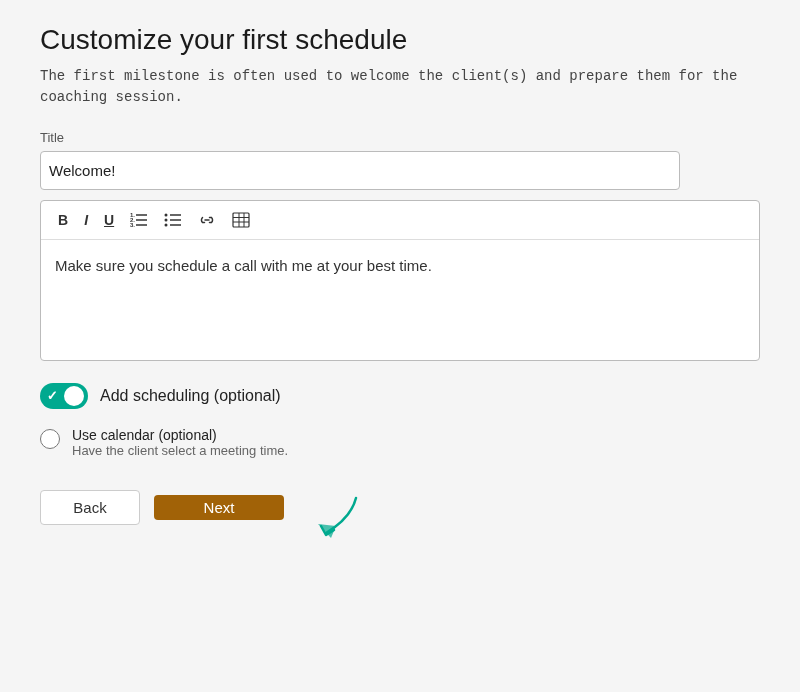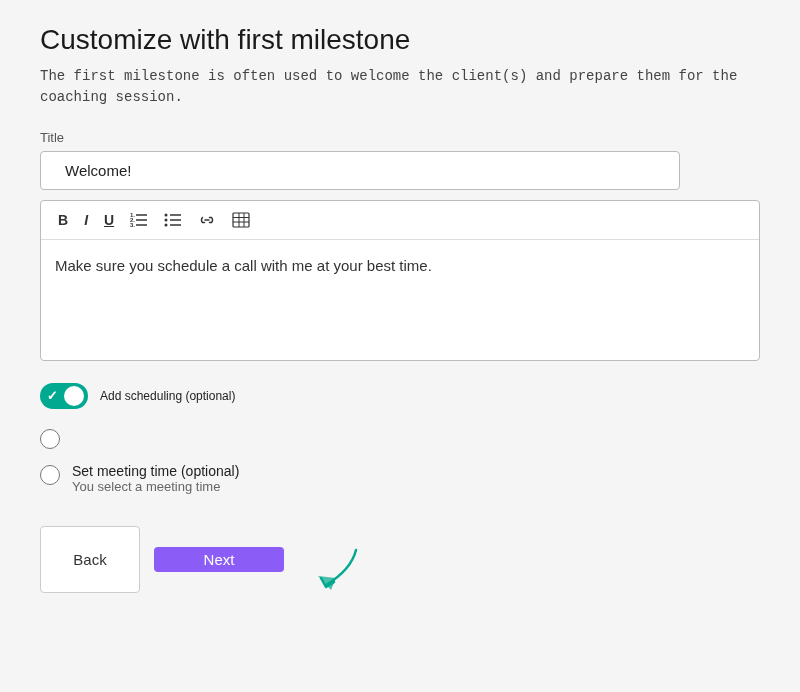--- a/index.html
+++ b/index.html
@@ -33,21 +33,21 @@
     .field-label {
       font-size: 13px;
       color: #555;
       margin-bottom: 6px;
     }
     .title-input {
       width: 100%;
       max-width: 640px;
       border: 1px solid #bbb;
       border-radius: 4px;
-      padding: 10px 24px;
+      padding: 10px 8px;
       font-size: 15px;
       color: #222;
       outline: none;
       background: #fff;
       margin-bottom: 10px;
     }
     .desc-label {
       font-size: 13px;
       color: #555;
       margin-bottom: 4px;
@@ -127,21 +127,21 @@
     .toggle-checkmark {
       position: absolute;
       left: 7px;
       top: 5px;
       color: white;
       font-size: 13px;
       font-weight: bold;
       pointer-events: none;
     }
     .toggle-label {
-      font-size: 12px;
+      font-size: 16px;
       color: #222;
     }
     .radio-group {
       display: flex;
       flex-direction: column;
       gap: 14px;
       margin-bottom: 32px;
     }
     .radio-item {
       display: flex;
@@ -172,28 +172,28 @@
     }
     .button-row {
       display: flex;
       align-items: center;
       gap: 14px;
     }
     .btn-back {
       background: #fff;
       border: 1px solid #ccc;
       border-radius: 4px;
-      padding: 24px 28px;
+      padding: 8px 28px;
       font-size: 15px;
       color: #333;
       cursor: pointer;
       min-width: 100px;
     }
     .btn-next {
-      background: #8b5cf6;
+      background: #a16207;
       border: none;
       border-radius: 4px;
       padding: 4px 40px;
       font-size: 15px;
       color: #fff;
       cursor: pointer;
       min-width: 130px;
     }
     .arrow-annotation {
       position: relative;
@@ -202,21 +202,21 @@
     .arrow-svg {
       position: absolute;
       left: -10px;
       top: -20px;
     }
   </style>
 </head>
 <body>
 
 <div class="container">
-  <h1 class="page-title">Customize with first milestone</h1>
+  <h1 class="page-title">Customize your first schedule</h1>
   <p class="page-description">The first milestone is often used to welcome the client(s) and prepare them for the coaching session.</p>
 
   <div class="field-label">Title</div>
   <input class="title-input" type="text" value="Welcome!" style="">
 
   <div class="editor-wrapper">
     <div class="editor-toolbar">
       <button class="toolbar-btn">B</button>
       <button class="toolbar-btn italic">I</button>
       <button class="toolbar-btn underline">U</button>
@@ -263,26 +263,23 @@
       <input type="checkbox" checked="" style="">
       <span class="toggle-slider"></span>
       <span class="toggle-checkmark">✓</span>
     </label>
     <span class="toggle-label">Add scheduling (optional)</span>
   </div>
 
   <div class="radio-group">
     <label class="radio-item">
       <input type="radio" class="radio-input" name="scheduling" style="">
-    </label>
-    <label class="radio-item">
-      <input type="radio" class="radio-input" name="scheduling" style="">
       <div class="radio-text-group">
-        <span class="radio-main-label">Set meeting time (optional)</span>
-        <span class="radio-sub-label">You select a meeting time</span>
+        <span class="radio-main-label">Use calendar (optional)</span>
+        <span class="radio-sub-label">Have the client select a meeting time.</span>
       </div>
     </label>
   </div>
 
   <div class="button-row">
     <button class="btn-back">Back</button>
     <button class="btn-next">Next</button>
     <div class="arrow-annotation">
       <svg class="arrow-svg" width="80" height="60" viewBox="0 0 80 60" fill="none" xmlns="http://www.w3.org/2000/svg">
         <path d="M60 10 Q55 30, 30 45" stroke="#00a98f" stroke-width="2.5" fill="none" stroke-linecap="round"></path>

